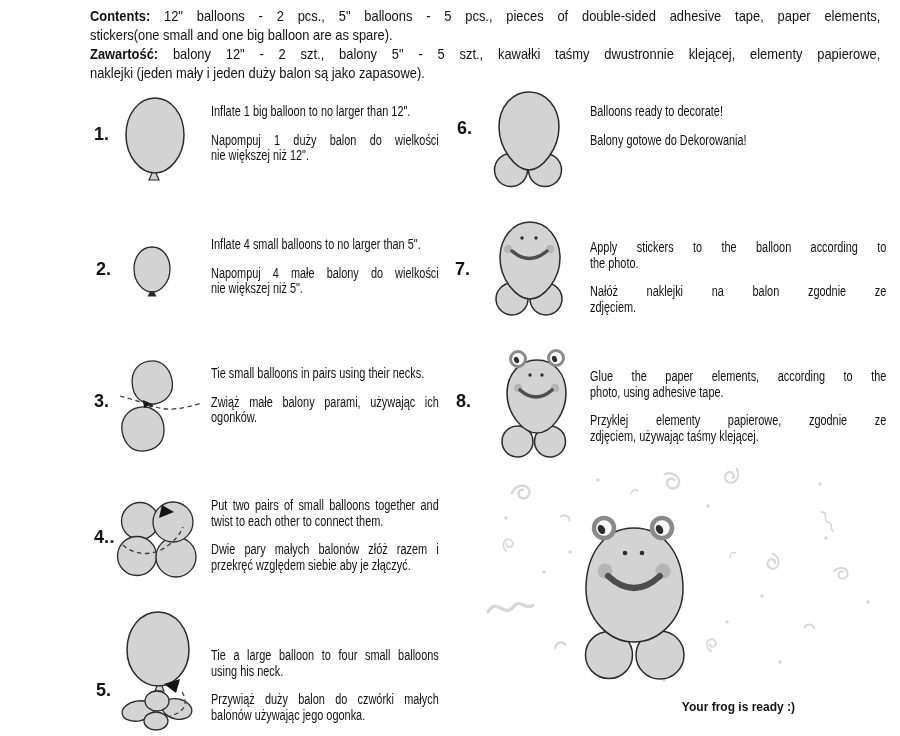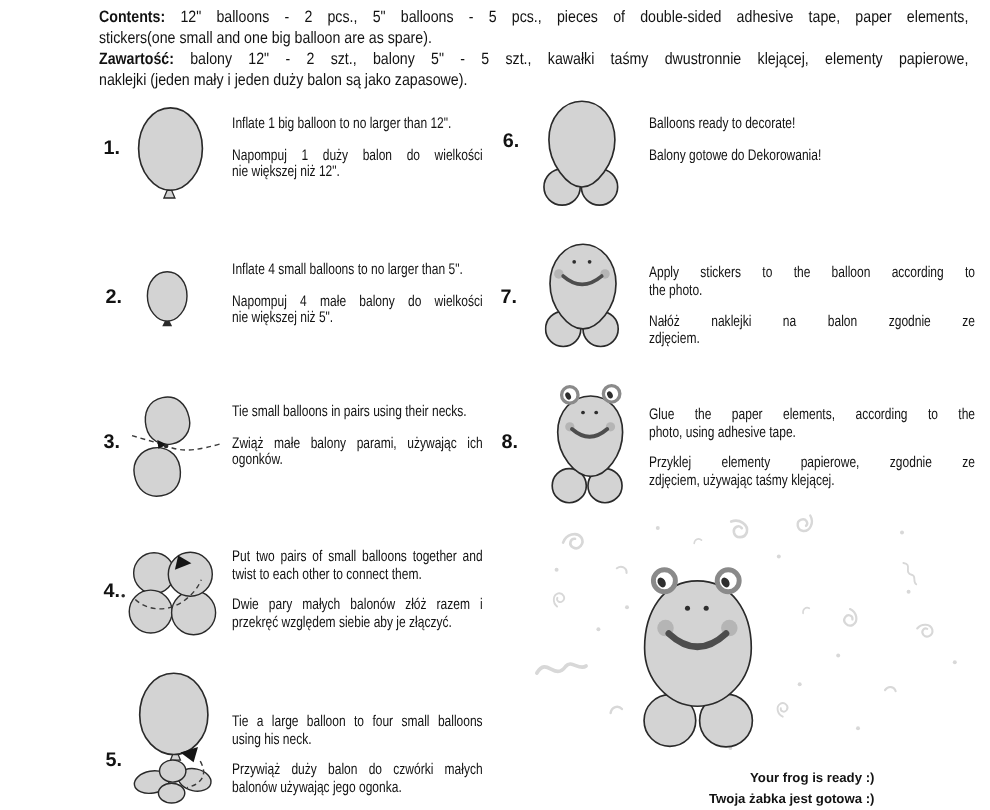--- a/index.html
+++ b/index.html
@@ -291,16 +291,15 @@
       </g>
       <g>
         <circle class="ering" stroke-width="4.5" cx="182" cy="62" r="10"></circle>
         <ellipse class="eyedot" cx="179.5" cy="63.5" rx="3.4" ry="4.8" transform="rotate(-30 179.5 63.5)"></ellipse>
       </g>
     </g>
   </svg>
 
   <div class="ready">
     <p>Your frog is ready :)</p>
-    <p>Twoja żabka jest gotowa :)</p>
   </div>
 
 </div>
 
 </body></html>

